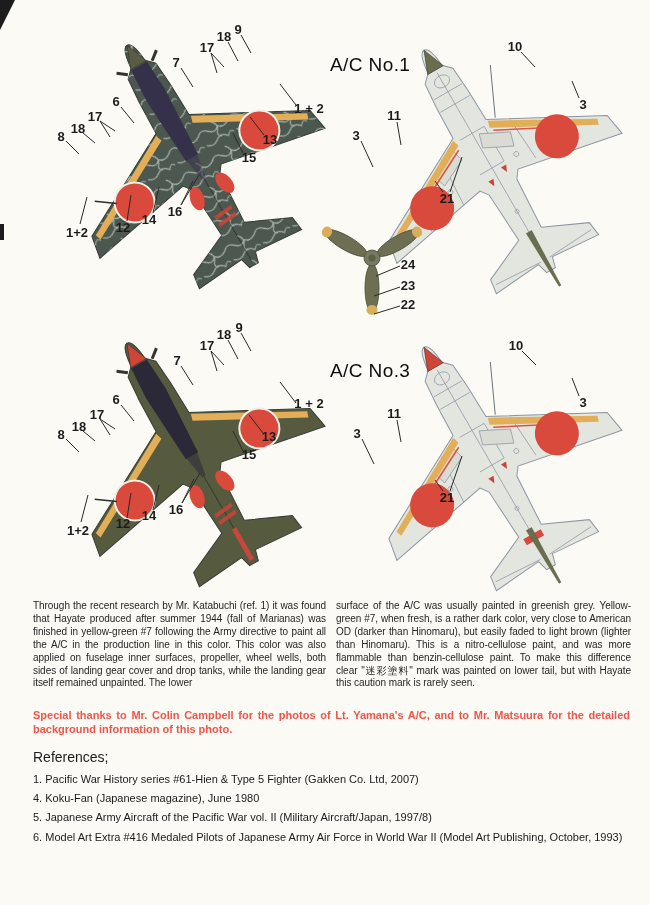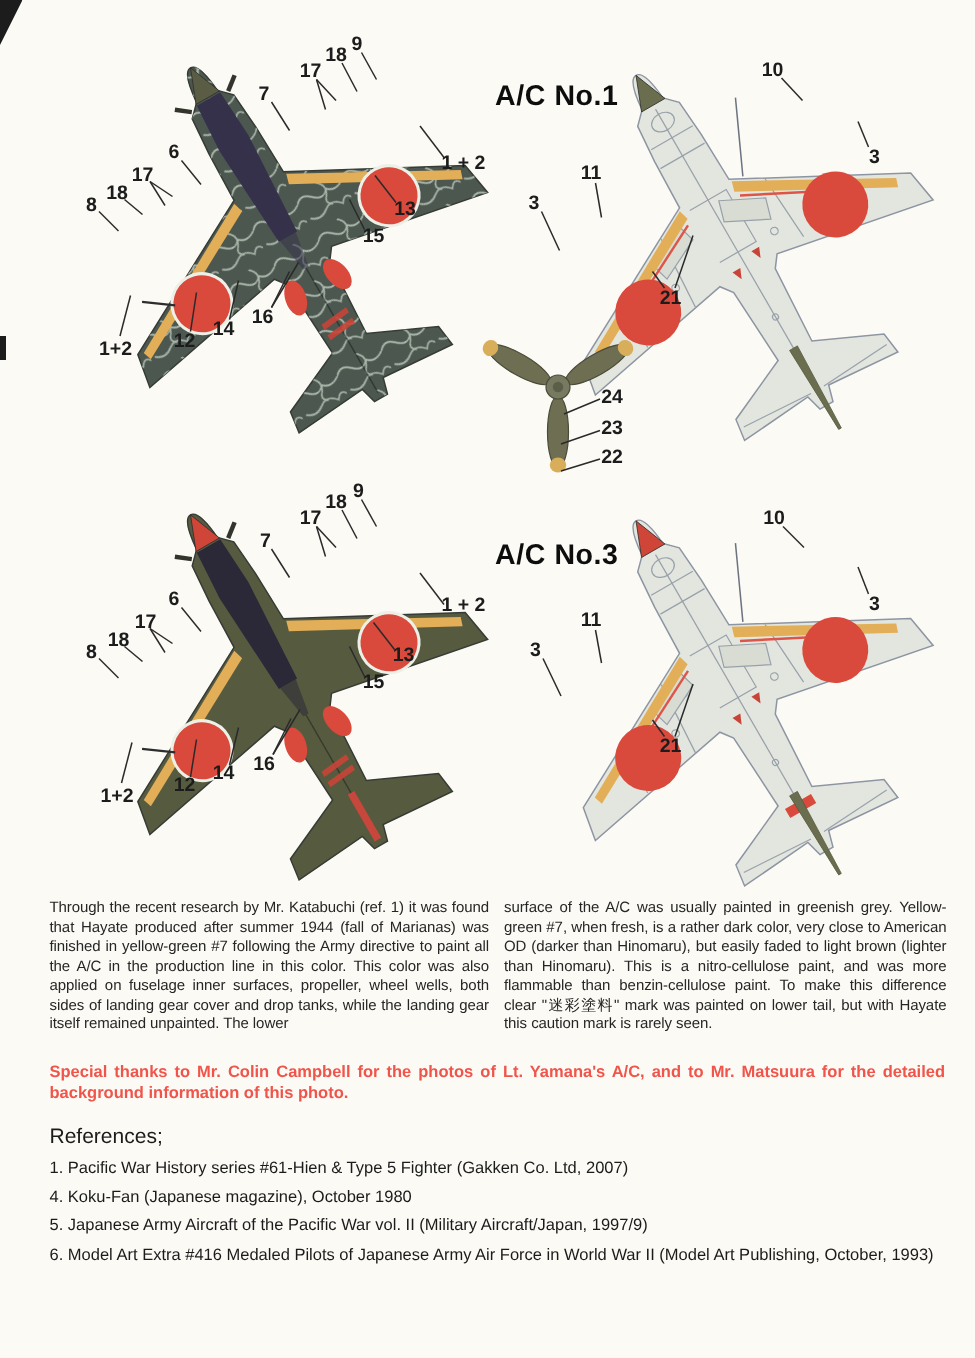--- a/index.html
+++ b/index.html
@@ -5,21 +5,21 @@
   html,body{margin:0;padding:0;background:#e8e8e8;}
   .page{
     position:relative;width:650px;height:905px;margin:0 auto;
     background:#fbfaf5;overflow:hidden;
     font-family:"Liberation Sans",sans-serif;color:#232323;
   }
   .diagram{position:absolute;}
   .callout{font:bold 13px "Liberation Sans",sans-serif;fill:#1c1c1c;}
   .leader{stroke:#2a2a2a;stroke-width:1;fill:none;}
   .ac-label{
-    position:absolute;font-weight:700;font-size:19px;color:#0d0d0d;
+    position:absolute;font-weight:400;font-size:19px;color:#0d0d0d;
     letter-spacing:.4px;font-family:"Liberation Sans",sans-serif;
   }
   .col{
     position:absolute;font-size:10px;line-height:12.9px;
     text-align:justify;color:#262626;letter-spacing:-0.05px;
   }
   .thanks{
     position:absolute;left:33px;top:709px;width:597px;
     color:#f0544a;font-weight:700;font-size:11px;line-height:13.5px;
     text-align:justify;
@@ -265,18 +265,18 @@
   <div class="ac-label" style="left:330px;top:360px">A/C No.3</div>
 
   <div class="col" style="left:33px;top:600px;width:293px">Through the recent research by Mr. Katabuchi (ref. 1) it was found that Hayate produced after summer 1944 (fall of Marianas) was finished in yellow-green #7 following the Army directive to paint all the A/C in the production line in this color. This color was also applied on fuselage inner surfaces, propeller, wheel wells, both sides of landing gear cover and drop tanks, while the landing gear itself remained unpainted. The lower</div>
   <div class="col" style="left:336px;top:600px;width:295px">surface of the A/C was usually painted in greenish grey. Yellow-green #7, when fresh, is a rather dark color, very close to American OD (darker than Hinomaru), but easily faded to light brown (lighter than Hinomaru). This is a nitro-cellulose paint, and was more flammable than benzin-cellulose paint. To make this difference clear "迷彩塗料" mark was painted on lower tail, but with Hayate this caution mark is rarely seen.</div>
 
   <div class="thanks">Special thanks to Mr. Colin Campbell for the photos of Lt. Yamana's A/C, and to Mr. Matsuura for the detailed background information of this photo.</div>
 
   <div class="refs-heading">References;</div>
   <div class="refs">
     <div class="ref-item">1. Pacific War History series #61-Hien &amp; Type 5 Fighter (Gakken Co. Ltd, 2007)</div>
-    <div class="ref-item">4. Koku-Fan (Japanese magazine), October 1980</div>
-    <div class="ref-item">5. Japanese Army Aircraft of the Pacific War vol. II (Military Aircraft/Japan, 1997/9)</div>
+    <div class="ref-item">4. Koku-Fan (Japanese magazine), June 1980</div>
+    <div class="ref-item">5. Japanese Army Aircraft of the Pacific War vol. II (Military Aircraft/Japan, 1997/8)</div>
     <div class="ref-item">6. Model Art Extra #416 Medaled Pilots of Japanese Army Air Force in World War II (Model Art Publishing, October, 1993)</div>
   </div>
 
 </div>
 
 </body></html>

